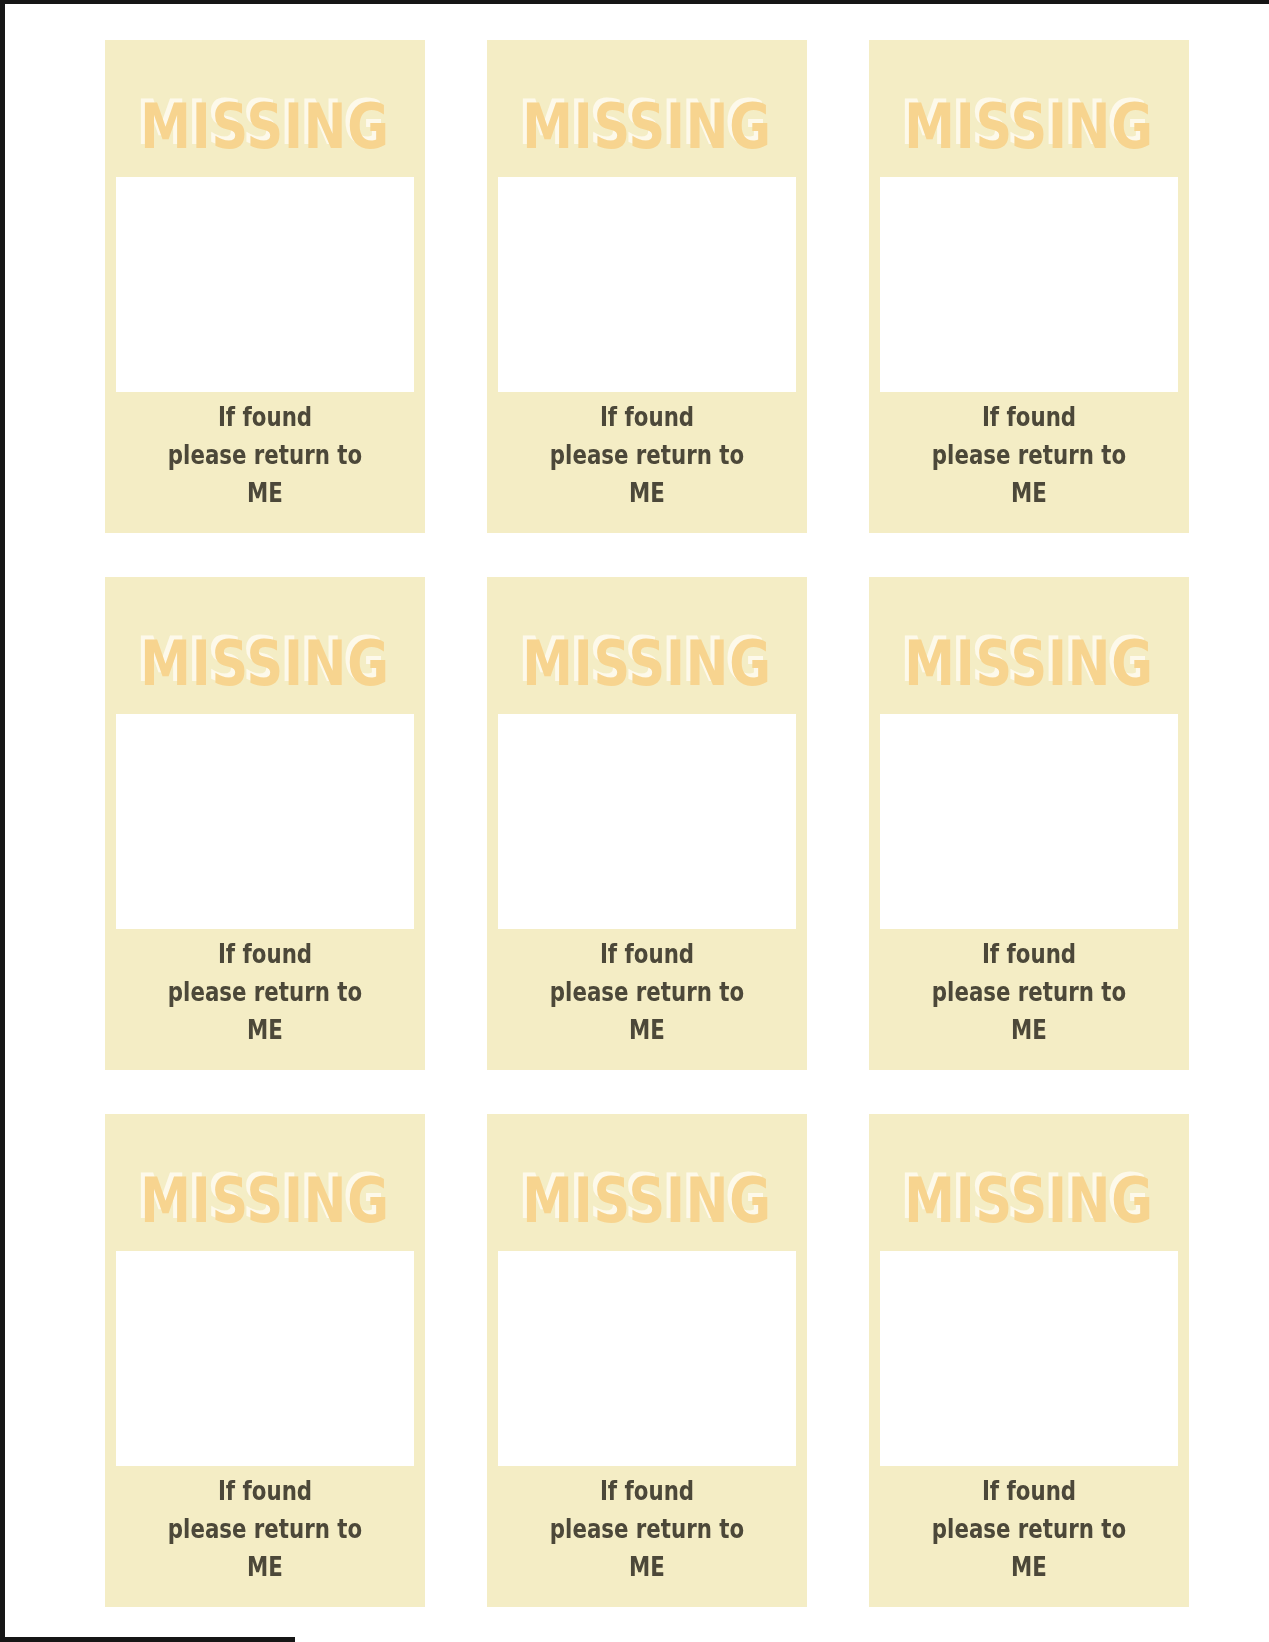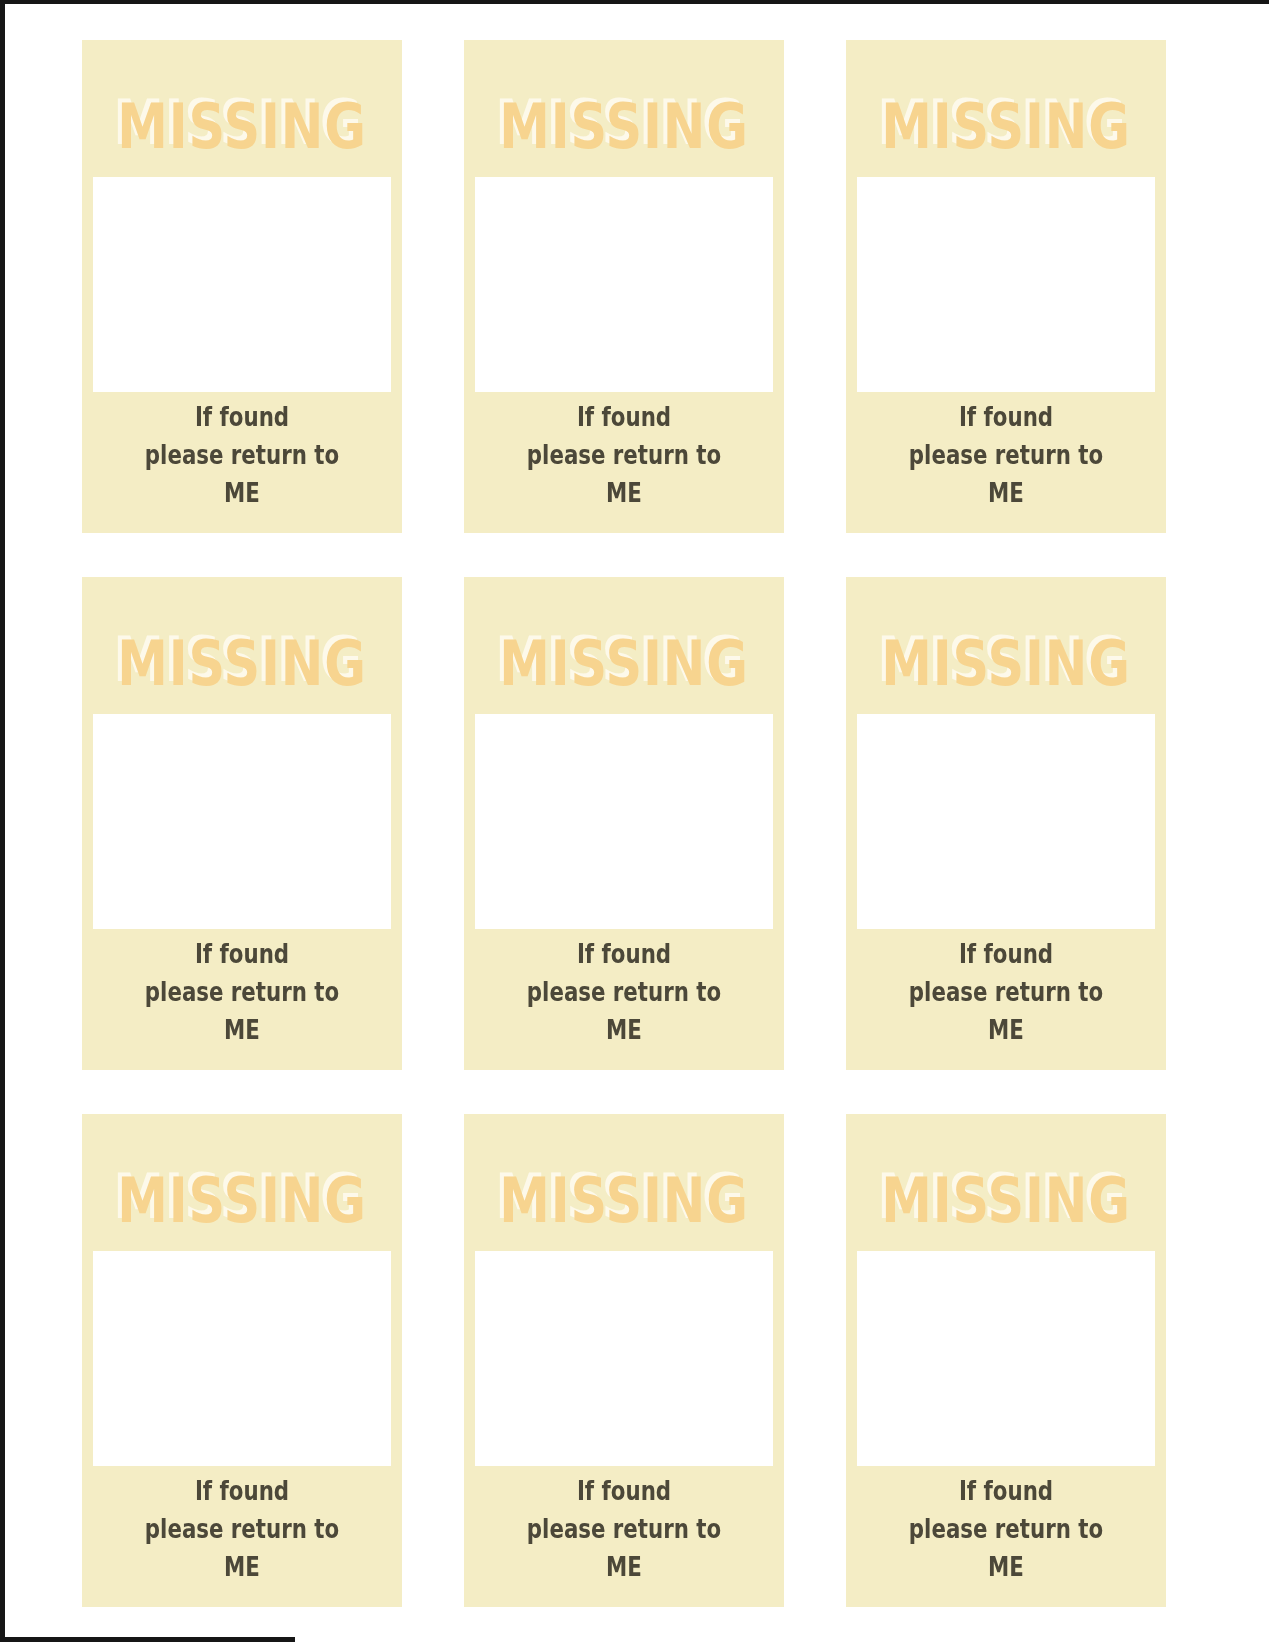--- a/index.html
+++ b/index.html
@@ -25,21 +25,21 @@
     width: 5px; height: 1642px;
     background: var(--border-color, #161616);
   }
   .border-bottom-left {
     position: absolute; left: 0; top: 1637px;
     width: 295px; height: 5px;
     background: var(--border-color, #161616);
   }
   
   .cards-grid {
-    position: absolute; left: 82px; top: 40px;
+    position: absolute; left: 105px; top: 40px;
     display: grid;
     grid-template-columns: repeat(3, 320px);
     grid-template-rows: repeat(3, 493px);
     column-gap: 62px;
     row-gap: 44px;
   }
   .card {
     position: relative;
     width: 320px; height: 493px;
     background: var(--card-bg, #f4edc5);

